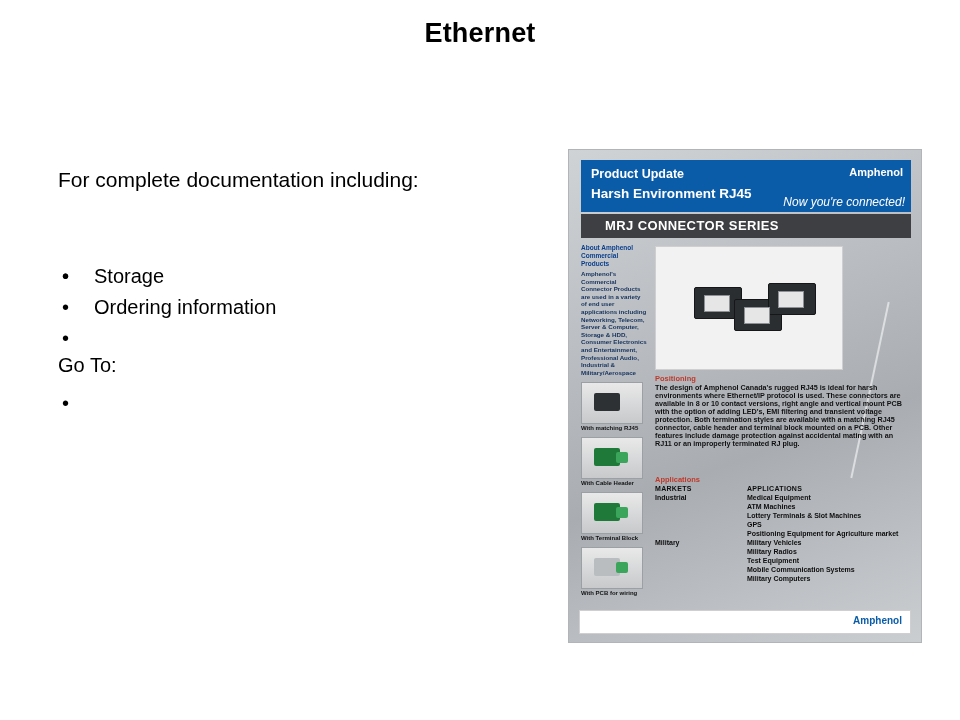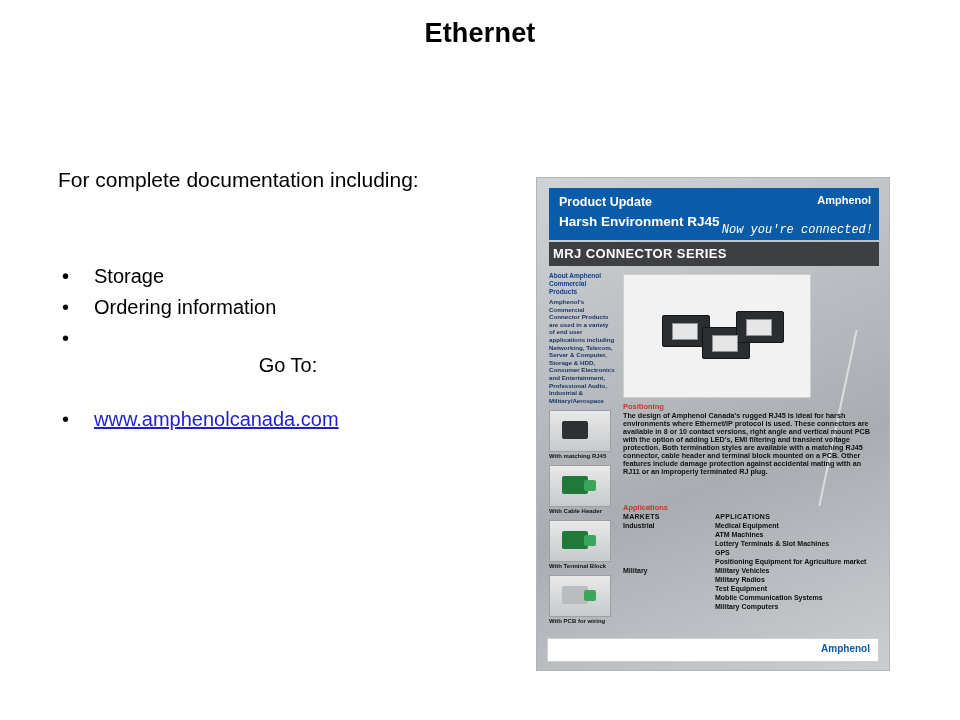--- a/index.html
+++ b/index.html
@@ -59,51 +59,49 @@
     position: absolute;
     left: 4px;
     top: 0;
     font-size: 20px;
     line-height: 29px;
   }
   .goto-line {
     font-size: 20px;
     color: #000000;
     margin-top: 32px;
-    margin-bottom: 28px;
-    text-align: center;
+    margin-bottom: 12px;
   }
   .link-row {
     position: relative;
     padding-left: 36px;
     font-size: 20px;
     line-height: 29px;
   }
   .link-row .dot {
     position: absolute;
     left: 4px;
     top: 0;
   }
   .link-row a {
     color: #1f1fd0;
     text-decoration: underline;
   }
 
   
   .flyer {
     position: absolute;
-    left: 536px;
+    left: 568px;
     top: 149px;
     width: 354px;
     height: 494px;
     background: linear-gradient(160deg, #cfd3d6 0%, #b9bdc1 35%, #a9adb2 60%, #cbced1 100%);
     border: 1px solid #b2b5b8;
     overflow: hidden;
     box-sizing: border-box;
-    margin-top: 28px;
   }
   .flyer-header {
     position: absolute;
     left: 12px;
     top: 10px;
     right: 10px;
     height: 52px;
     background: #0b5ca8;
   }
   .flyer-header .hdr-t1 {
@@ -131,34 +129,34 @@
     font-size: 11px;
     font-weight: bold;
   }
   .flyer-header .hdr-tag {
     position: absolute;
     right: 6px;
     bottom: 3px;
     color: #ffffff;
     font-size: 12px;
     font-style: italic;
-    font-family: Liberation Mono, monospace;
+    font-family: Liberation Sans, sans-serif;
   }
   .series-bar {
     position: absolute;
     left: 12px;
     top: 64px;
     right: 10px;
     height: 24px;
     background: #3d3f42;
     color: #ffffff;
     font-size: 13px;
     font-weight: bold;
     line-height: 24px;
-    padding-left: 4px;
+    padding-left: 24px;
     box-sizing: border-box;
     letter-spacing: 0.4px;
   }
   .side-col {
     position: absolute;
     left: 12px;
     top: 94px;
     width: 66px;
     bottom: 42px;
   }
@@ -329,21 +327,20 @@
       </li>
       <li>
         <span class="dot">•</span>
       </li>
     </ul>
 
     <div class="goto-line">Go To:</div>
 
     <div class="link-row">
       <span class="dot">•</span>
-      <a href="#">www.amphenolcanada.com</a>
     </div>
 
   </div>
 
   <div class="flyer">
 
     <div class="lightning"></div>
 
     <div class="flyer-header">
       <div class="hdr-t1">Product Update</div>

